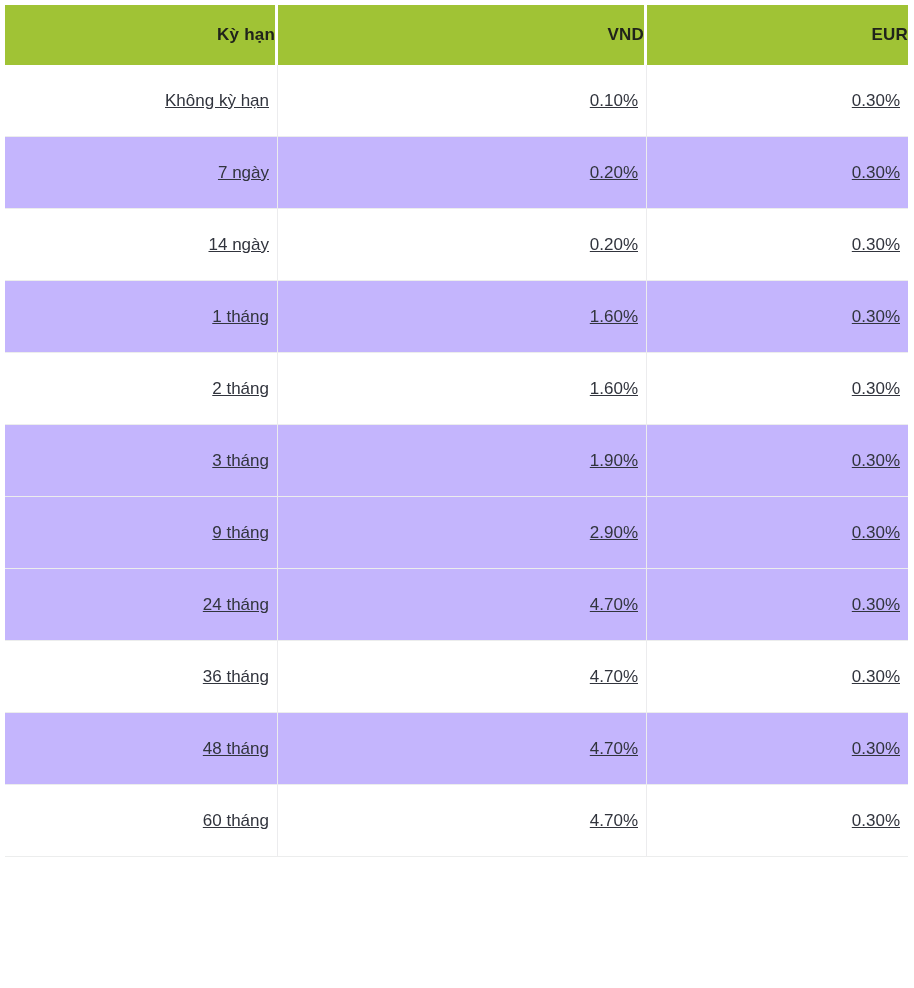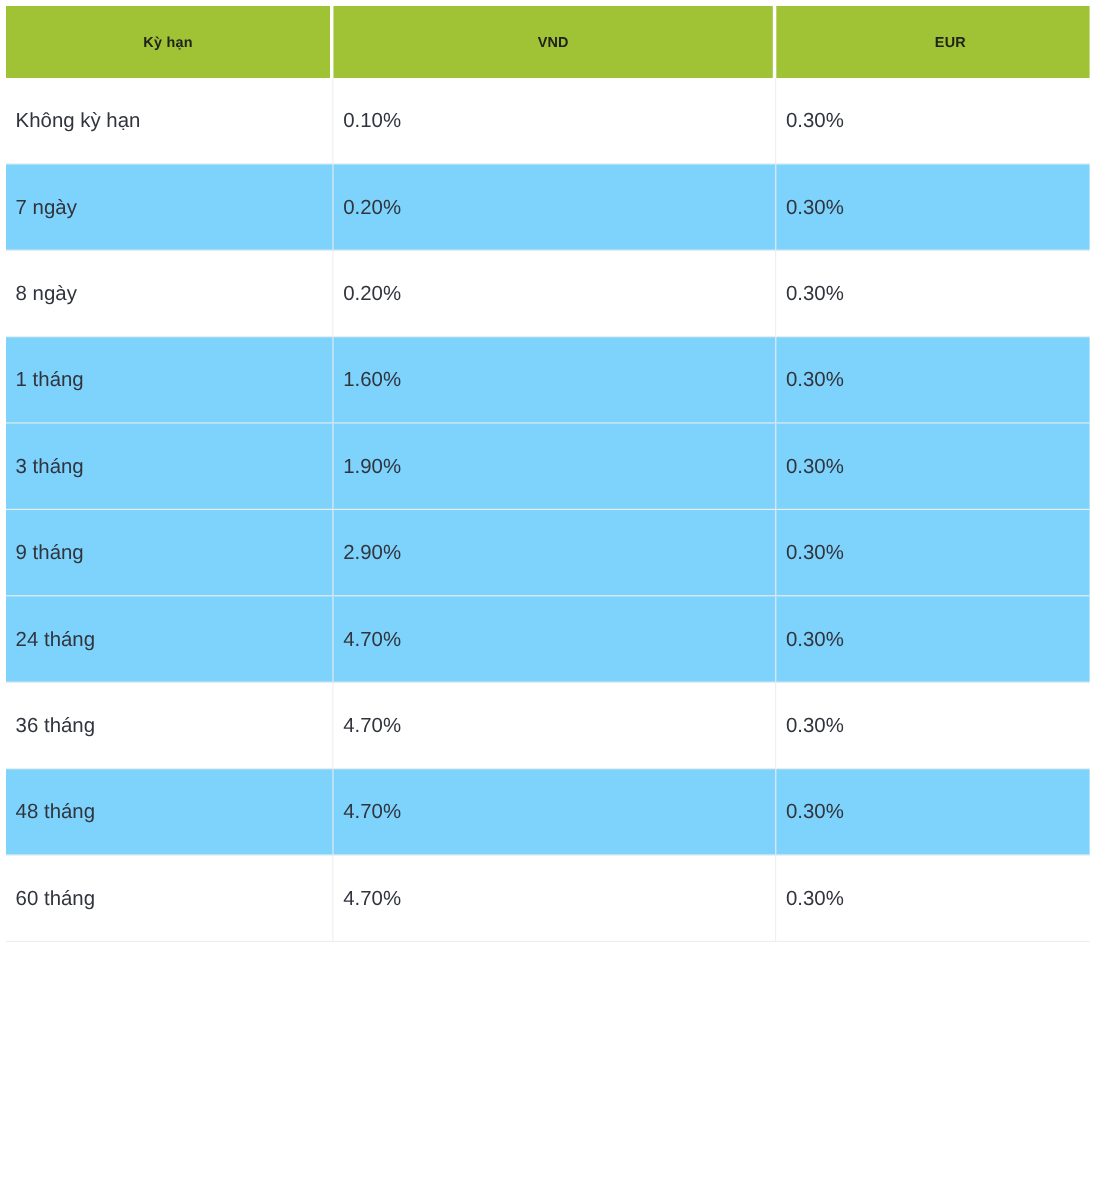--- a/index.html
+++ b/index.html
@@ -31,54 +31,55 @@
 
   
   col.col-term  { width: 273px; }
   col.col-vnd   { width: 369px; }
   col.col-eur   { width: 261px; }
 
   
   thead th {
     background: #a0c335;
     color: #20231b;
-    font-size: 12px;
+    font-size: 17px;
     font-weight: 700;
     letter-spacing: 0.2px;
     height: 60px;
     padding: 0;
-    text-align: center;
+    text-align: right;
     vertical-align: middle;
     border: 0;
     border-right: 3px solid #ffffff;
   }
   thead th.last-col {
     border-right: 0;
     padding-left: 29px;
   }
 
   
   tbody td {
     height: 71px;
     padding: 0 8px;
     font-size: 17px;
     font-weight: 400;
     color: #31343d;
-    text-align: left;
+    text-align: right;
     vertical-align: middle;
     border-bottom: 1px solid #eceded;
     border-right: 1px solid #ececee;
     background: #ffffff;
+    text-decoration: underline;
   }
   tbody td.last-col {
     border-right: 0;
   }
 
   tbody tr.striped td {
-    background: #7dd3fc;
+    background: #c4b5fd;
   }
 
   tbody tr:last-child td {
     border-bottom: 1px solid #eceded;
   }
 
   .cell-text {
     display: block;
     line-height: 1.25;
   }
@@ -118,32 +119,43 @@
           </td>
           <td>
             <span class="cell-text">0.20%</span>
           </td>
           <td class="last-col">
             <span class="cell-text">0.30%</span>
           </td>
         </tr>
         <tr>
           <td>
-            <span class="cell-text">8 ngày</span>
+            <span class="cell-text">14 ngày</span>
           </td>
           <td>
             <span class="cell-text">0.20%</span>
           </td>
           <td class="last-col">
             <span class="cell-text">0.30%</span>
           </td>
         </tr>
         <tr class="striped">
           <td>
             <span class="cell-text">1 tháng</span>
+          </td>
+          <td>
+            <span class="cell-text">1.60%</span>
+          </td>
+          <td class="last-col">
+            <span class="cell-text">0.30%</span>
+          </td>
+        </tr>
+        <tr>
+          <td>
+            <span class="cell-text">2 tháng</span>
           </td>
           <td>
             <span class="cell-text">1.60%</span>
           </td>
           <td class="last-col">
             <span class="cell-text">0.30%</span>
           </td>
         </tr>
         <tr class="striped">
           <td>

